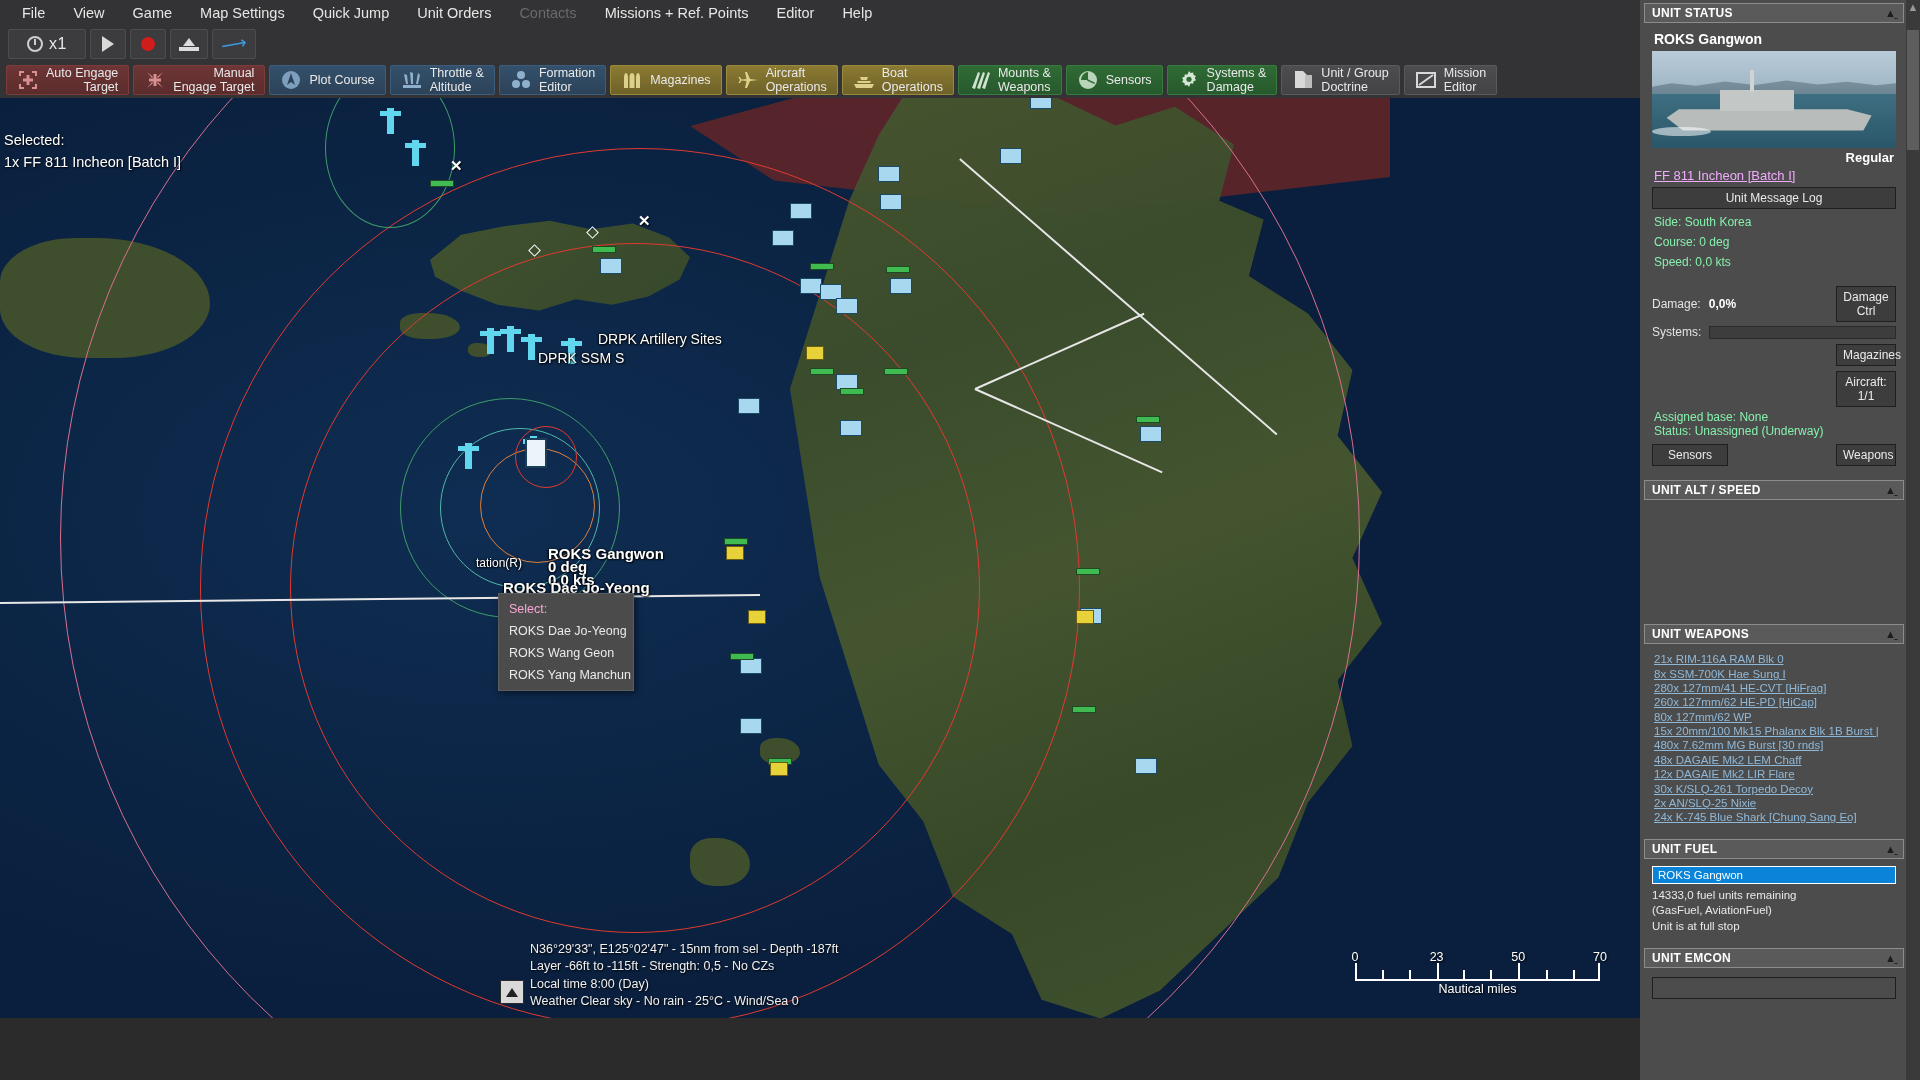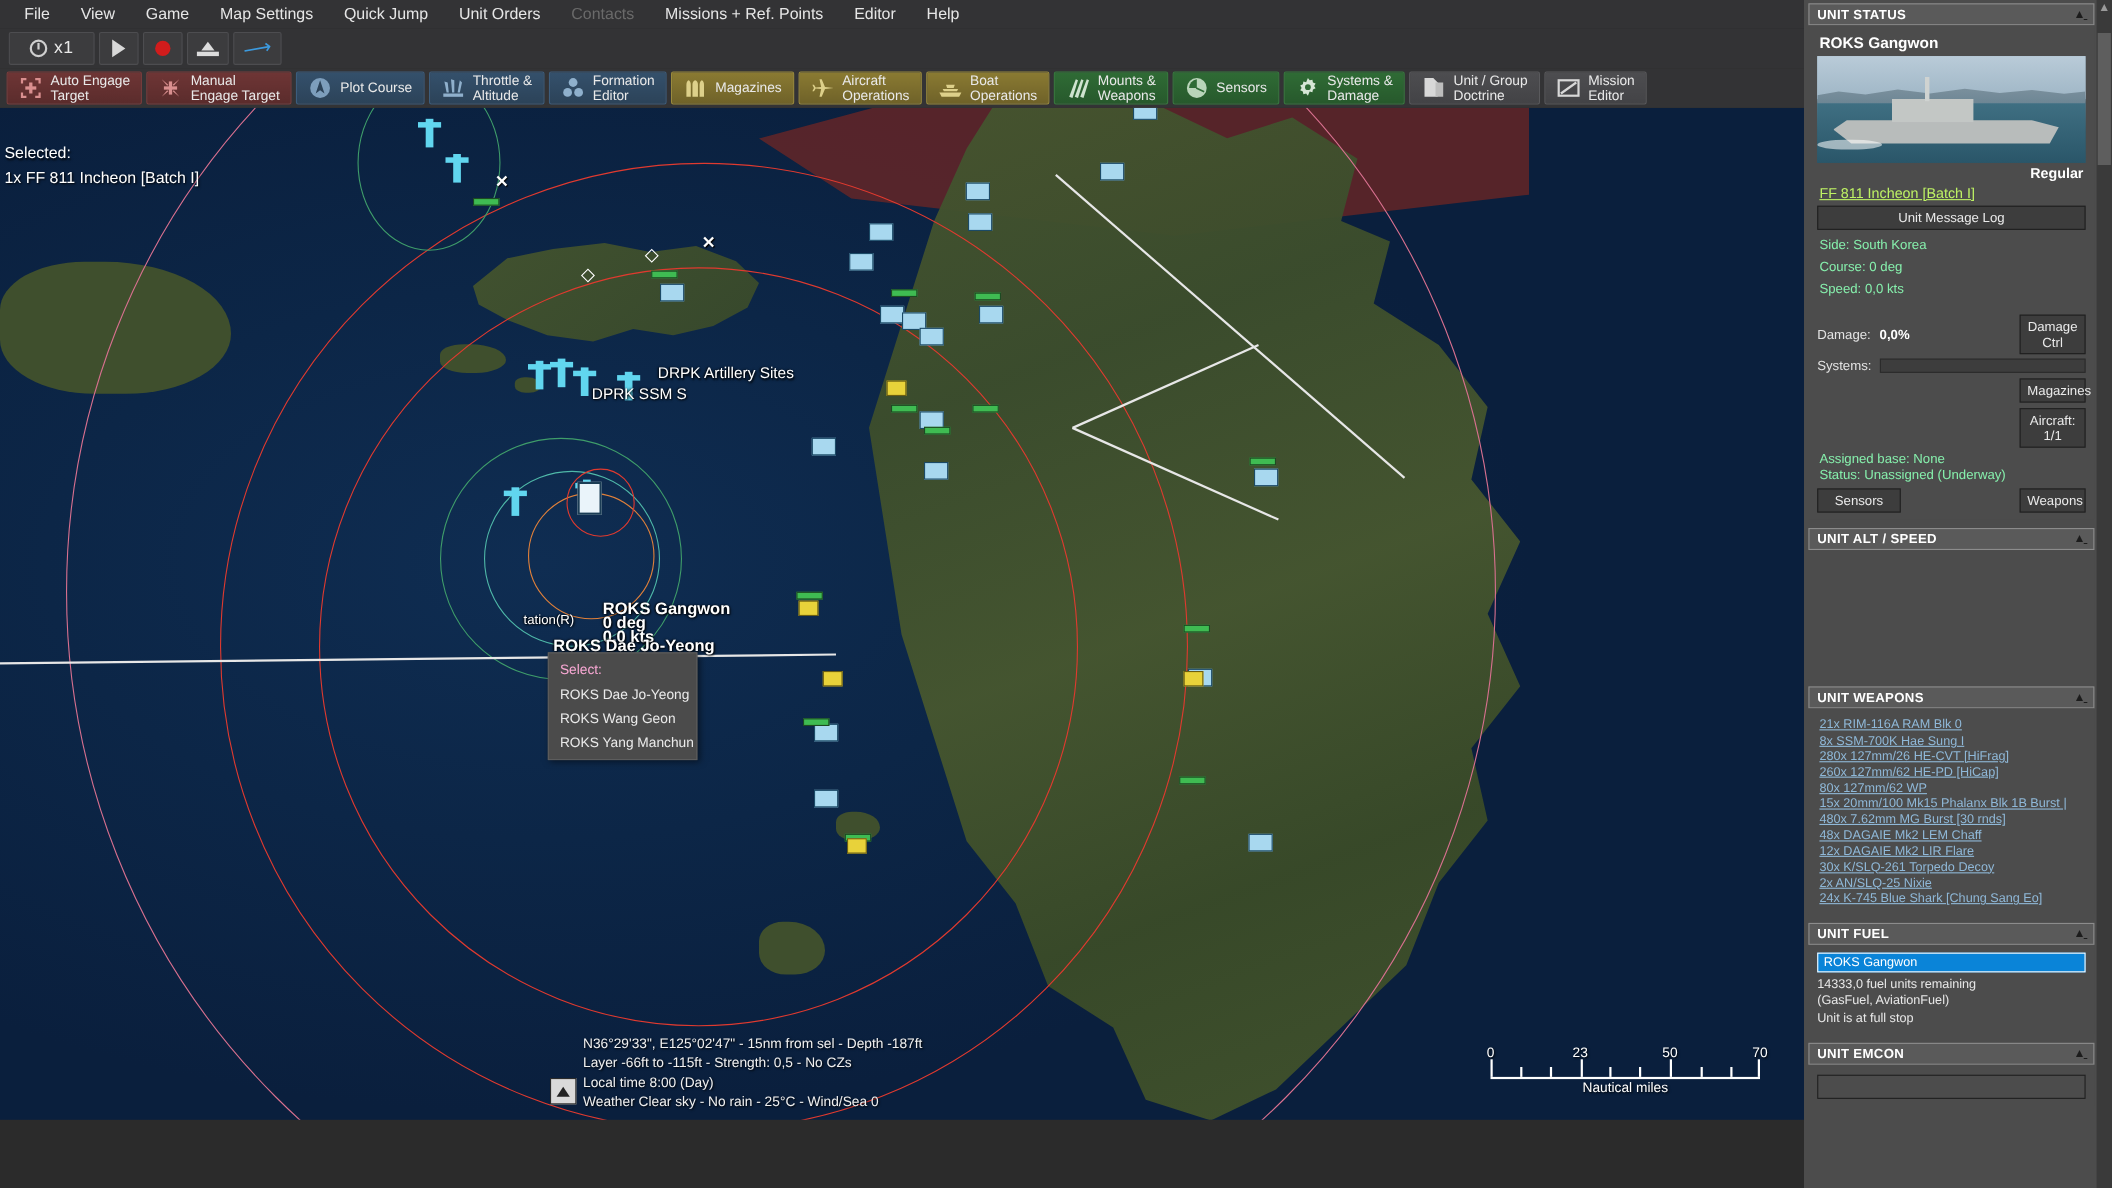--- a/index.html
+++ b/index.html
@@ -51,21 +51,21 @@
     background:#333335; display:flex; align-items:stretch; padding:3px 4px 3px 6px; gap:4px;
     z-index:30;
   }
   .abtn {
     display:flex; align-items:center; gap:7px; padding:0 10px;
     border-radius:2px; min-width:0; white-space:nowrap; position:relative;
   }
   .abtn .lbl { font-size:12.5px; line-height:1.12; color:#e9e9e9; }
   .abtn .lbl span { display:block; }
   .abtn .ico { flex:0 0 auto; display:flex; align-items:center; justify-content:center; width:22px; height:22px; }
-  .abtn.red    { background:linear-gradient(#6e3535,#5b2c2c); border:1px solid #7d3c3c; }
+  .abtn.red    { background:linear-gradient(#6e3535,#5b2c2c); border:1px solid #7d3c3c;text-align:right; }
   .abtn.blue   { background:linear-gradient(#34506b,#2c4359); border:1px solid #3c5d7d; }
   .abtn.gold   { background:linear-gradient(#8a7a32,#6f6229); border:1px solid #9a8a3c; }
   .abtn.green  { background:linear-gradient(#2f6b35,#27592c); border:1px solid #377b3e; }
   .abtn.gray   { background:linear-gradient(#4d4d50,#434346); border:1px solid #5a5a5d; }
 
   
   .map {
     position:absolute; left:0; top:98px; width:1640px; height:920px;
     background:
       radial-gradient(ellipse 900px 500px at 30% 45%, #0f2d52 0%, #0c2647 50%, #0a1f3d 100%);
@@ -219,21 +219,21 @@
   .ship-img .hills{position:absolute;left:0;top:26%;width:100%;height:18%;
      background:linear-gradient(#7f93a0,#6d8694); clip-path:polygon(0 60%,8% 40%,18% 55%,30% 30%,42% 50%,55% 25%,68% 48%,80% 32%,92% 52%,100% 40%,100% 100%,0 100%);}
   .ship-img .sea{position:absolute;left:0;bottom:0;width:100%;height:56%;
      background:linear-gradient(#3f6f82,#2a5669);}
   .ship-img .hull{position:absolute;left:6%;bottom:18%;width:84%;height:22%;
      background:#b8bcbb; clip-path:polygon(0 40%,6% 0,88% 0,100% 30%,96% 100%,8% 100%);}
   .ship-img .sup{position:absolute;left:28%;bottom:38%;width:30%;height:22%;background:#c3c7c5;}
   .ship-img .mast{position:absolute;left:40%;bottom:58%;width:4px;height:22%;background:#cfd3d1;}
   .ship-img .wake{position:absolute;left:0;bottom:12%;width:24%;height:10%;background:rgba(255,255,255,0.55);border-radius:50%;}
   .regular { text-align:right; font-size:13px; font-weight:bold; color:#fff; padding:2px 2px 2px 0;}
-  .lnk { color:#bef264; font-size:13px; text-decoration:underline; display:block; padding:1px 2px;}
+  .lnk { color:#f0abfc; font-size:13px; text-decoration:underline; display:block; padding:1px 2px;}
   .btn {
     background:#3d3d3d; border:1px solid #1f1f1f; color:#eaeaea; font-size:12px;
     text-align:center; padding:3px 6px; margin:3px 0;
   }
   .kv { font-size:12px; color:#86efac; padding:3px 2px; }
   .row { display:flex; align-items:center; gap:8px; margin-top:3px;}
   .row .k { font-size:12px; color:#e4e4e4; }
   .row .v { font-size:12px; font-weight:bold; color:#fff; }
   .bar-outer { flex:1; height:13px; background:#3d3d3d; border:1px solid #2b2b2b;}
   .bar-inner { height:100%; background:#14b814; }
@@ -687,21 +687,21 @@
     </div>
     <div class="sec-body emptybody"></div>
 
     <div class="sec-head" style="margin-top:6px;">
       <span class="t">UNIT WEAPONS</span>
       <span class="chev">▲̱</span>
     </div>
     <div class="sec-body wlist" style="padding-top:8px;">
       <a href="#">21x RIM-116A RAM Blk 0</a>
       <a href="#">8x SSM-700K Hae Sung I</a>
-      <a href="#">280x 127mm/26 HE-CVT [HiFrag]</a>
+      <a href="#">280x 127mm/41 HE-CVT [HiFrag]</a>
       <a href="#">260x 127mm/62 HE-PD [HiCap]</a>
       <a href="#">80x 127mm/62 WP</a>
       <a href="#">15x 20mm/100 Mk15 Phalanx Blk 1B Burst |</a>
       <a href="#">480x 7.62mm MG Burst [30 rnds]</a>
       <a href="#">48x DAGAIE Mk2 LEM Chaff</a>
       <a href="#">12x DAGAIE Mk2 LIR Flare</a>
       <a href="#">30x K/SLQ-261 Torpedo Decoy</a>
       <a href="#">2x AN/SLQ-25 Nixie</a>
       <a href="#">24x K-745 Blue Shark [Chung Sang Eo]</a>
     </div>

